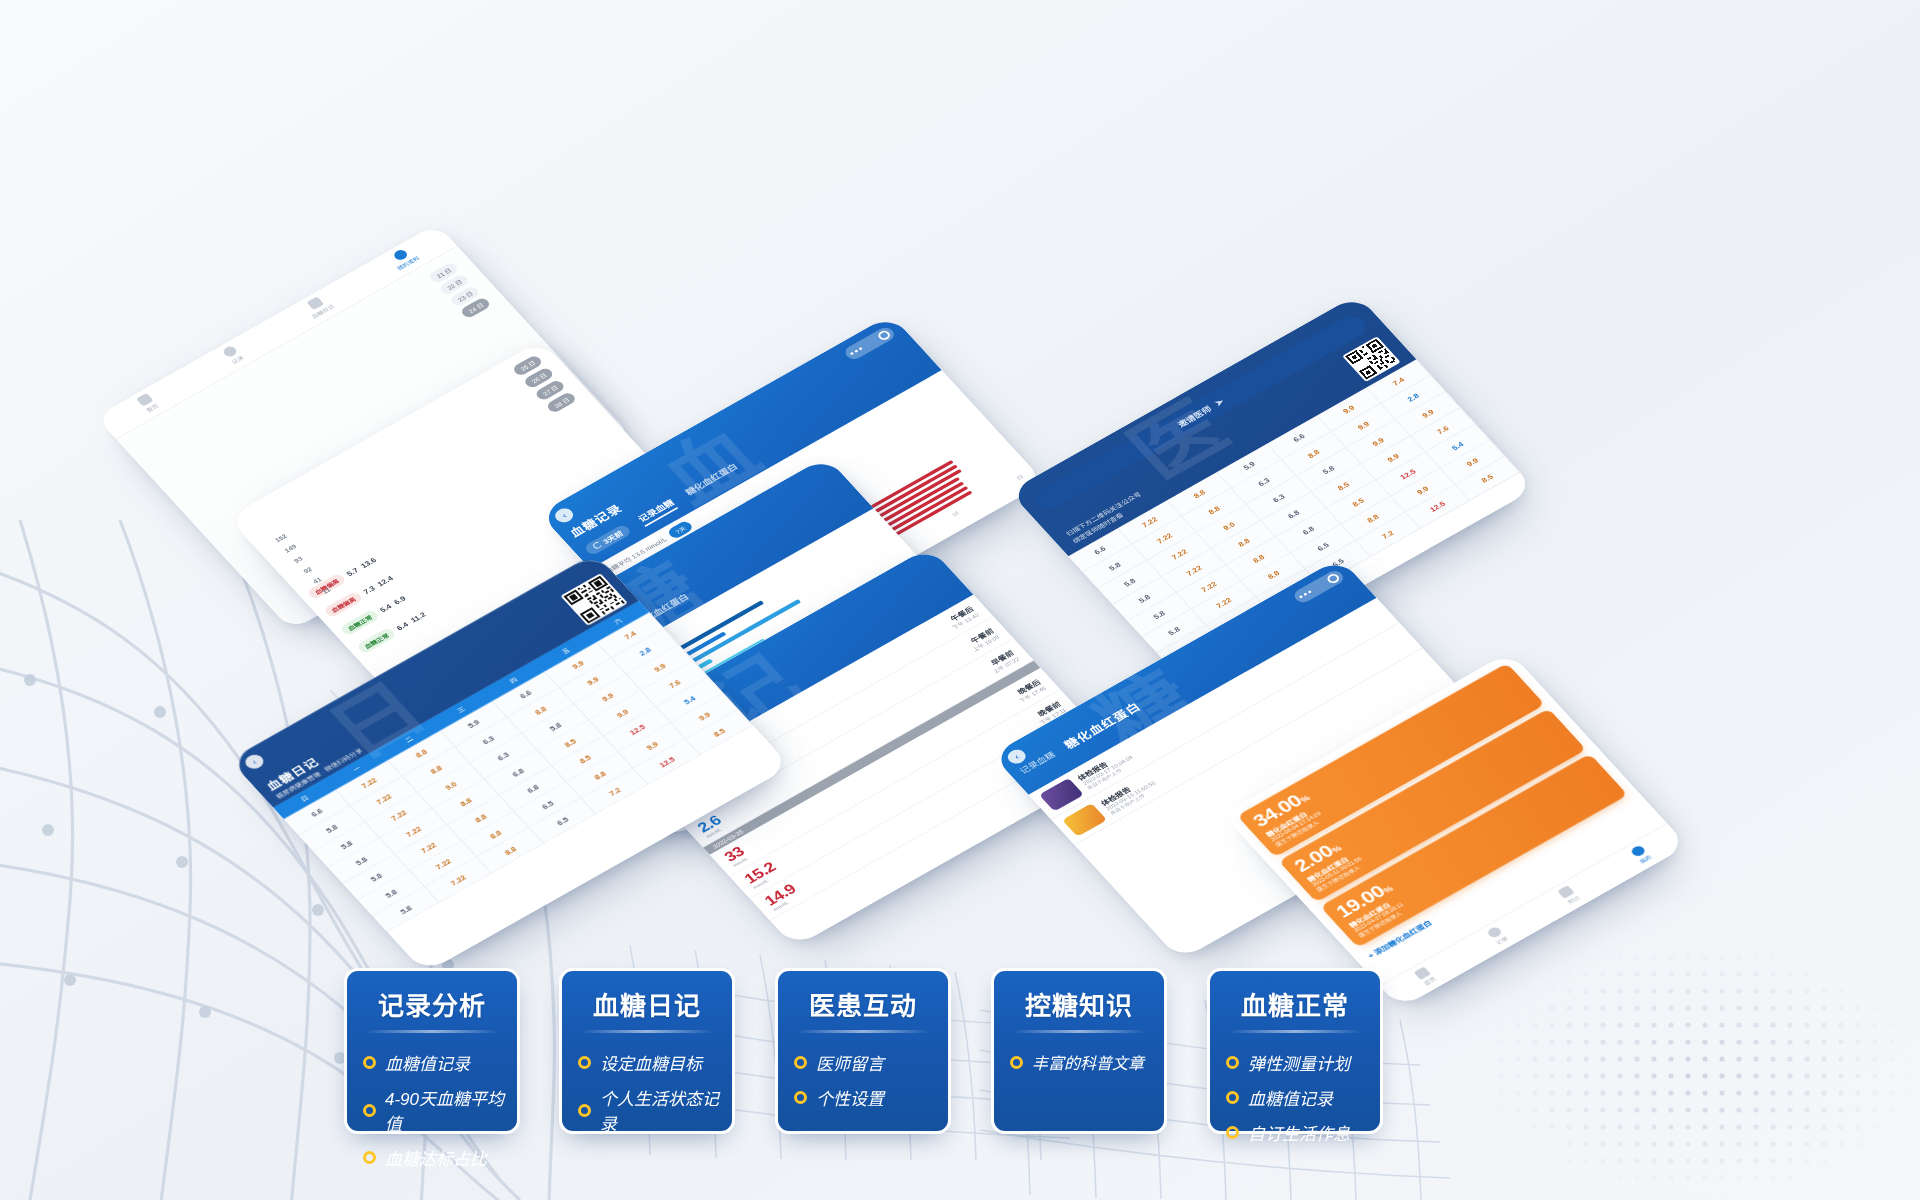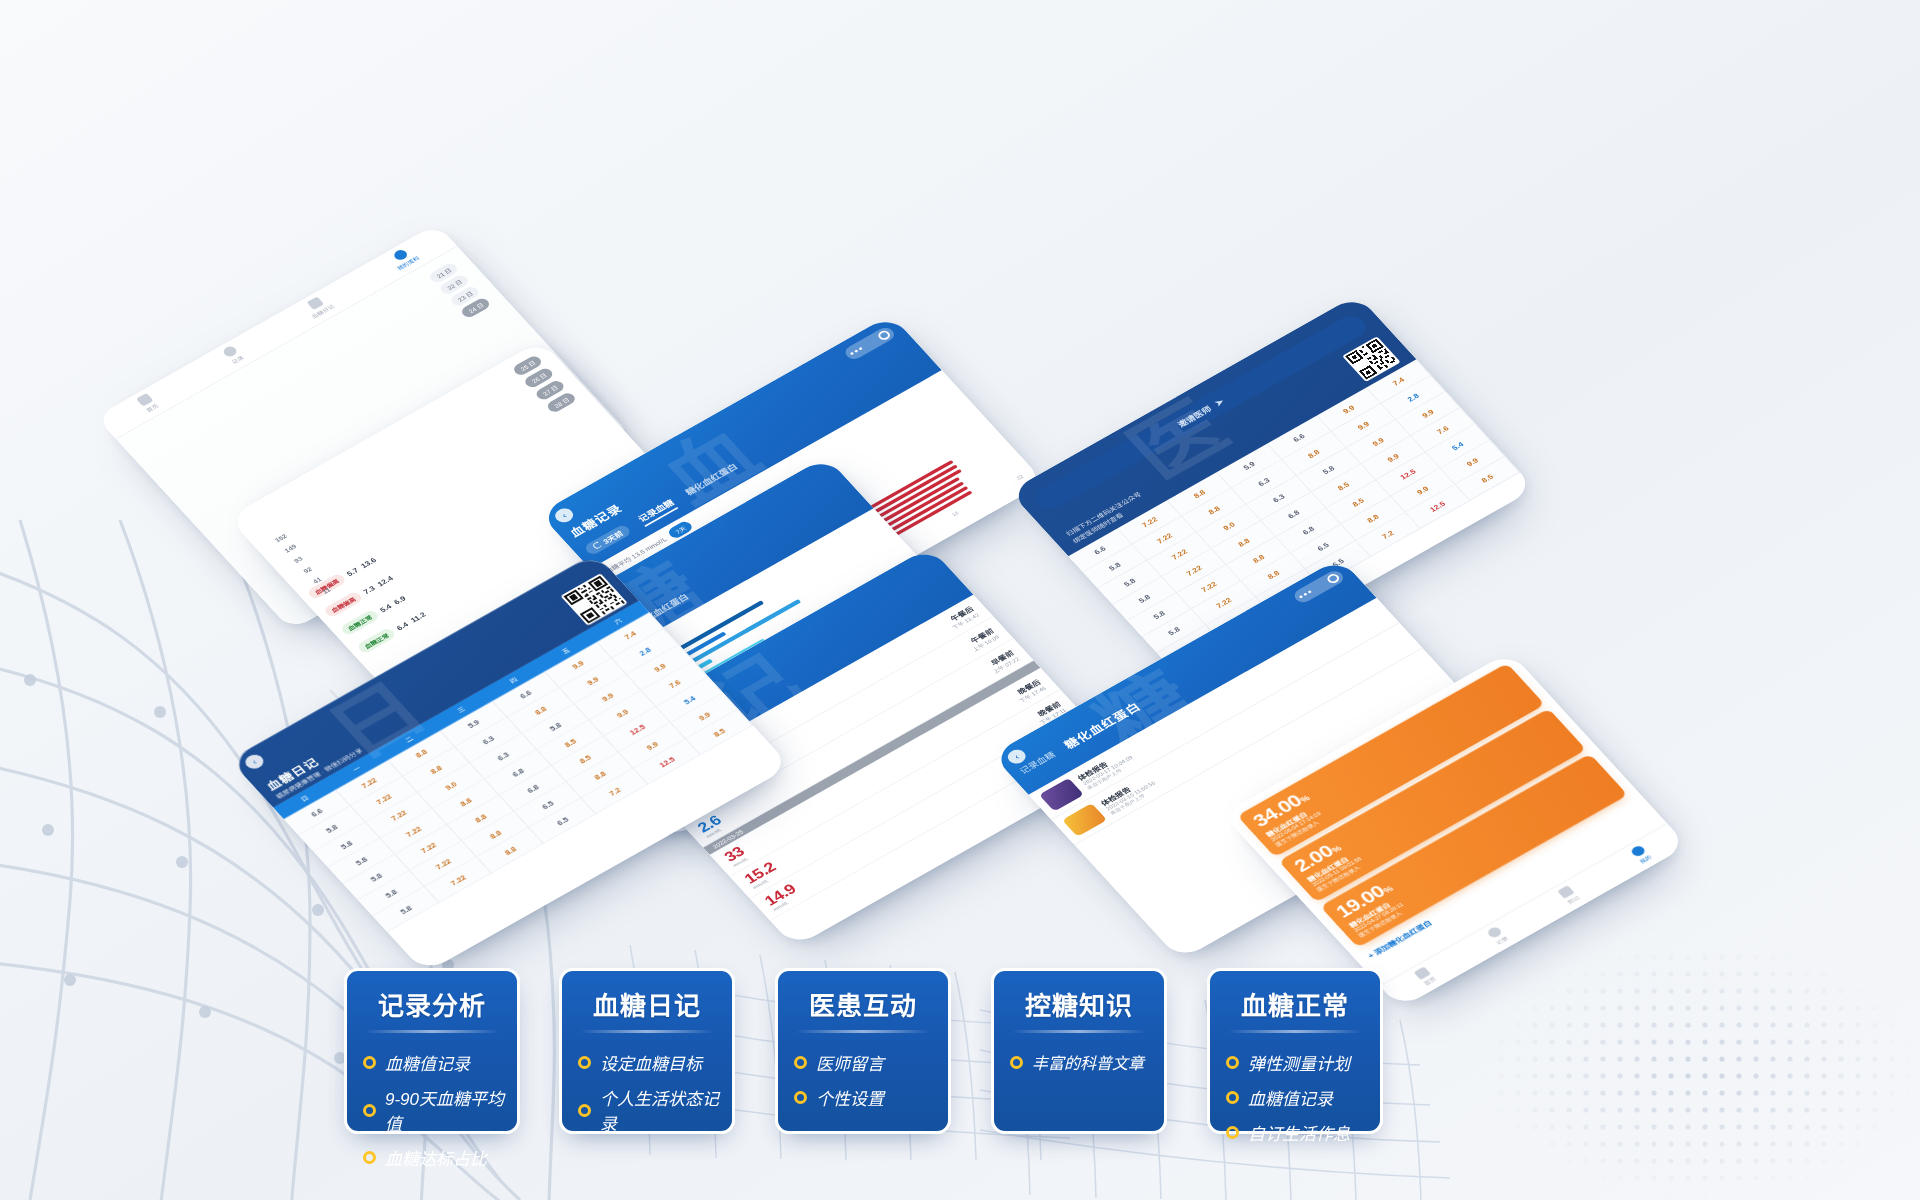--- a/index.html
+++ b/index.html
@@ -861,21 +861,21 @@
     <div class="fcard" style="left:344px; top:968px; width:176px; height:166px;">
       <h3>记录分析</h3>
       <div class="rule"></div>
       <ul>
         <li>
             <span class="bullet"></span>
             <span>血糖值记录</span>
           </li>
         <li>
             <span class="bullet"></span>
-            <span>9-90天血糖平均值</span>
+            <span>4-90天血糖平均值</span>
           </li>
         <li>
             <span class="bullet"></span>
             <span>血糖达标占比</span>
           </li>
       </ul>
     </div>
 
     <div class="fcard" style="left:559px; top:968px; width:176px; height:166px;">
       <h3>血糖日记</h3>

